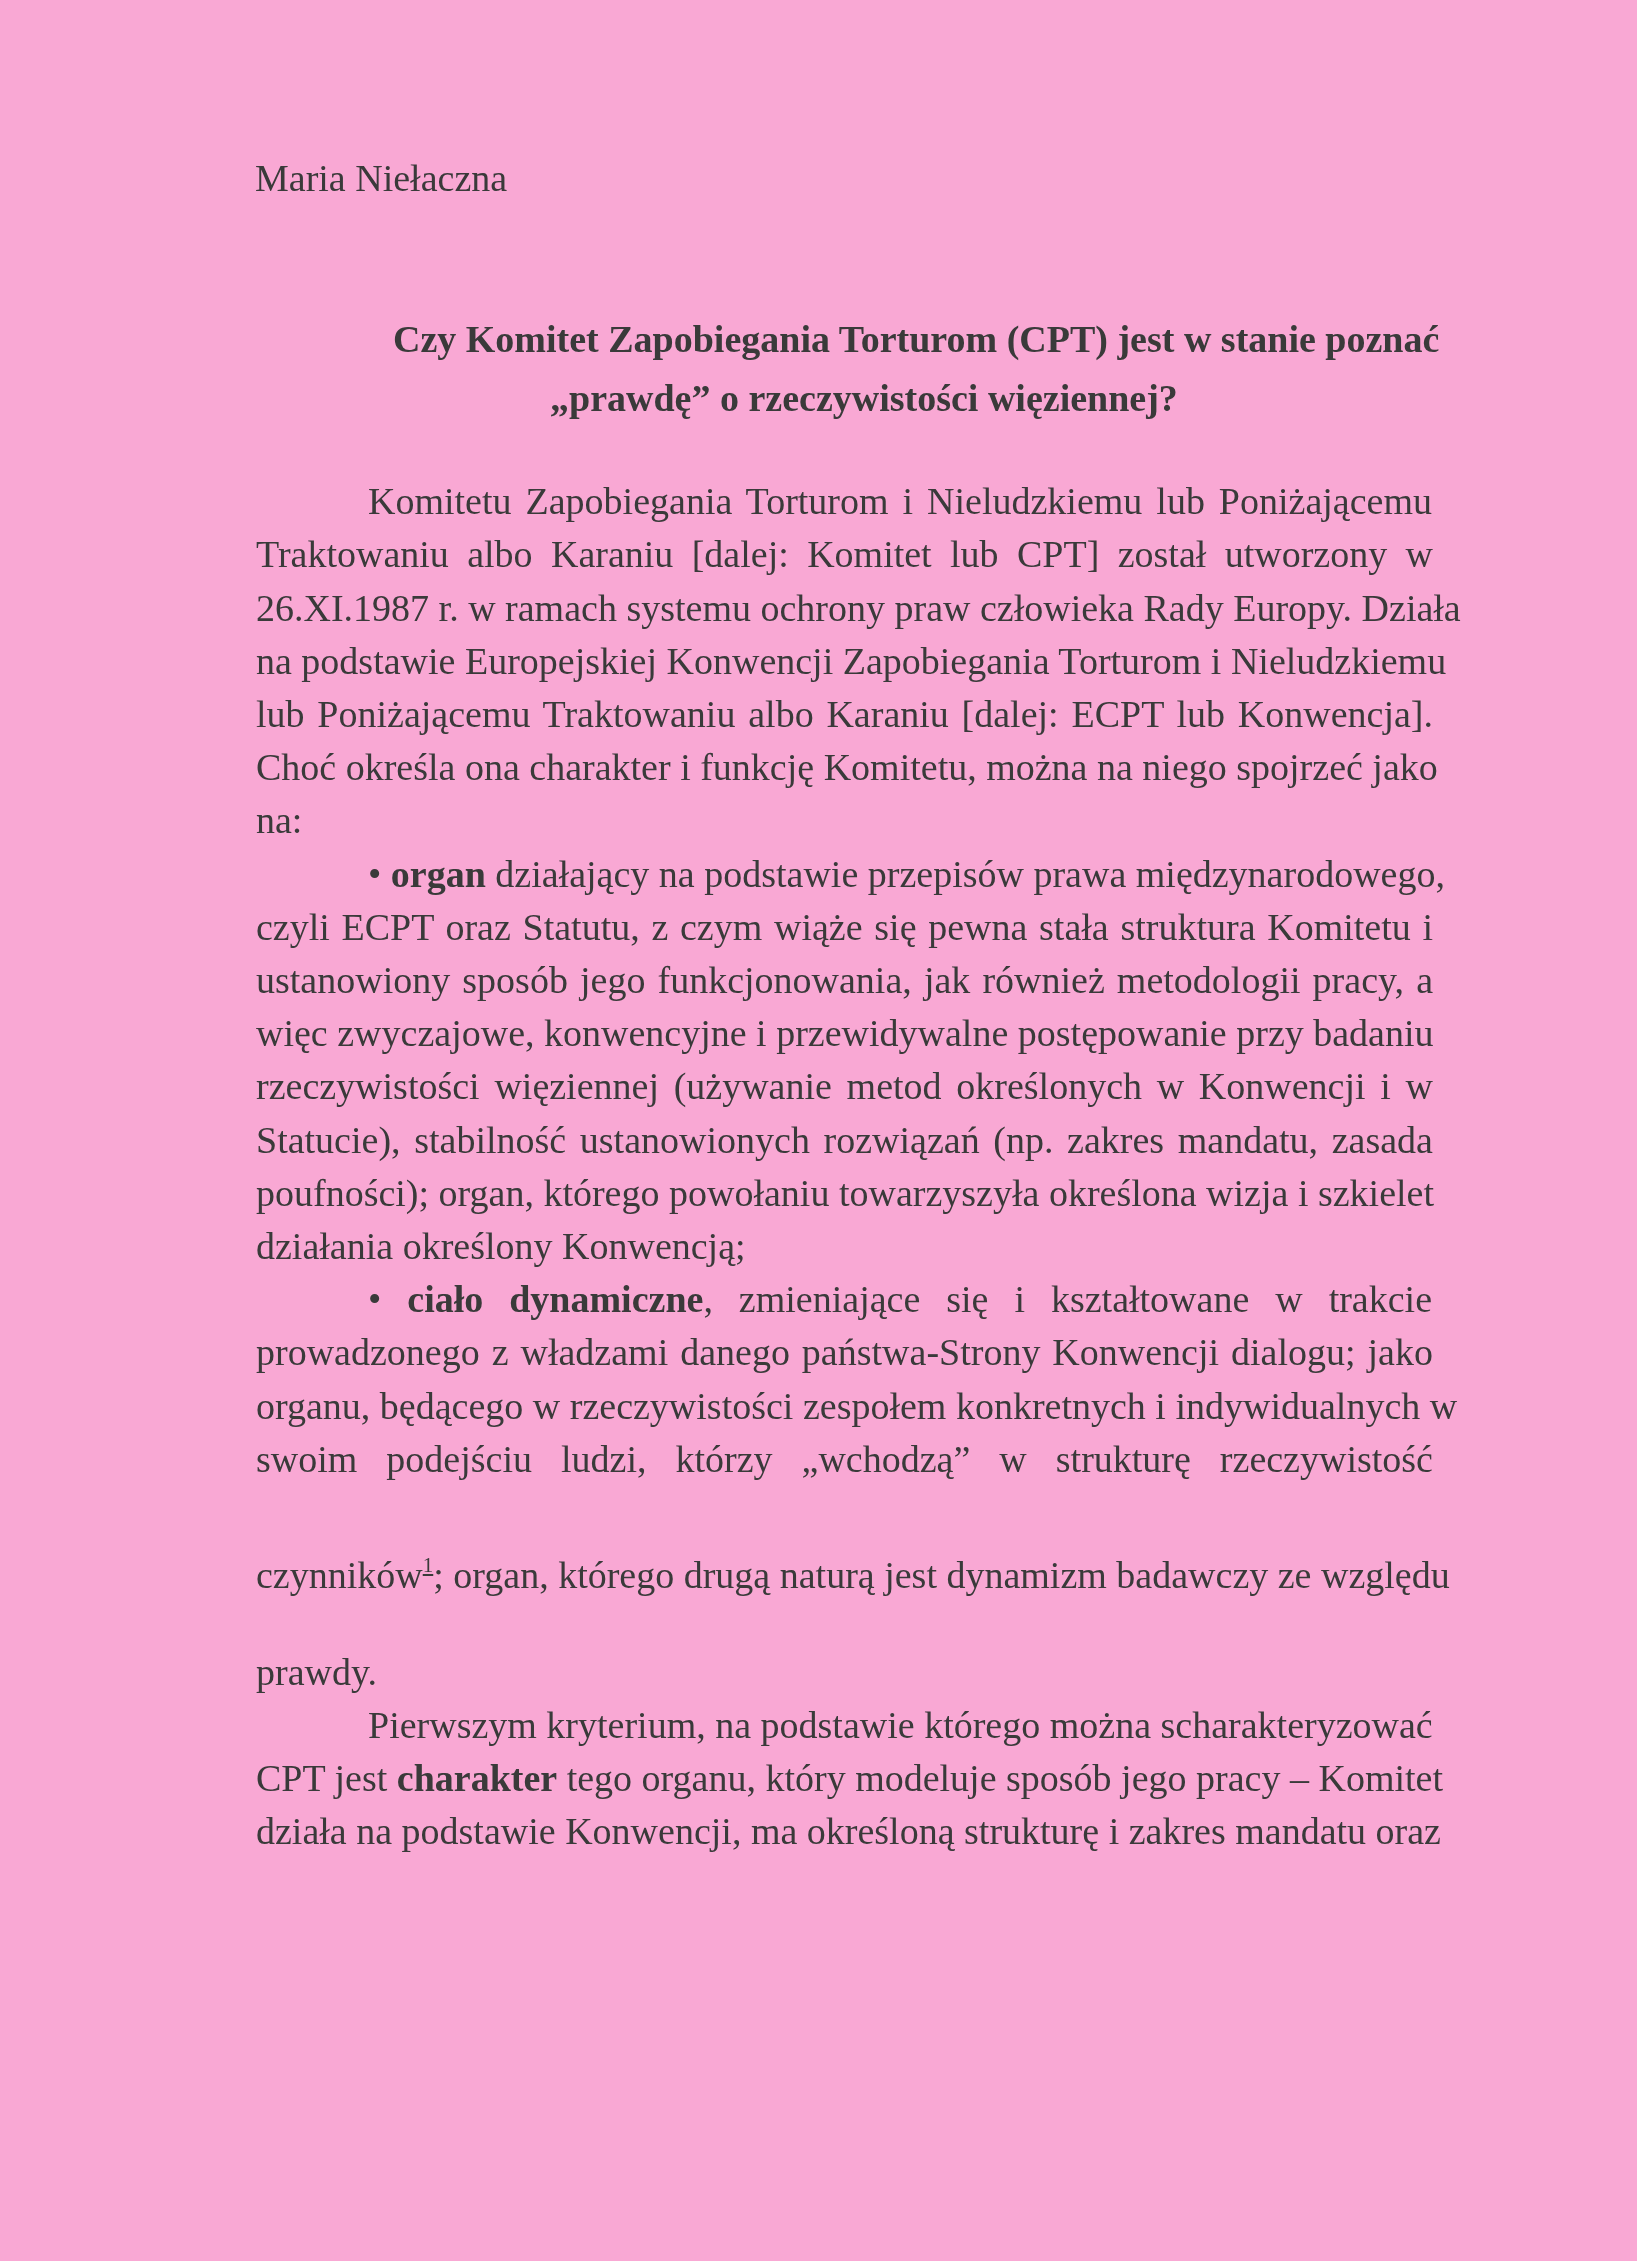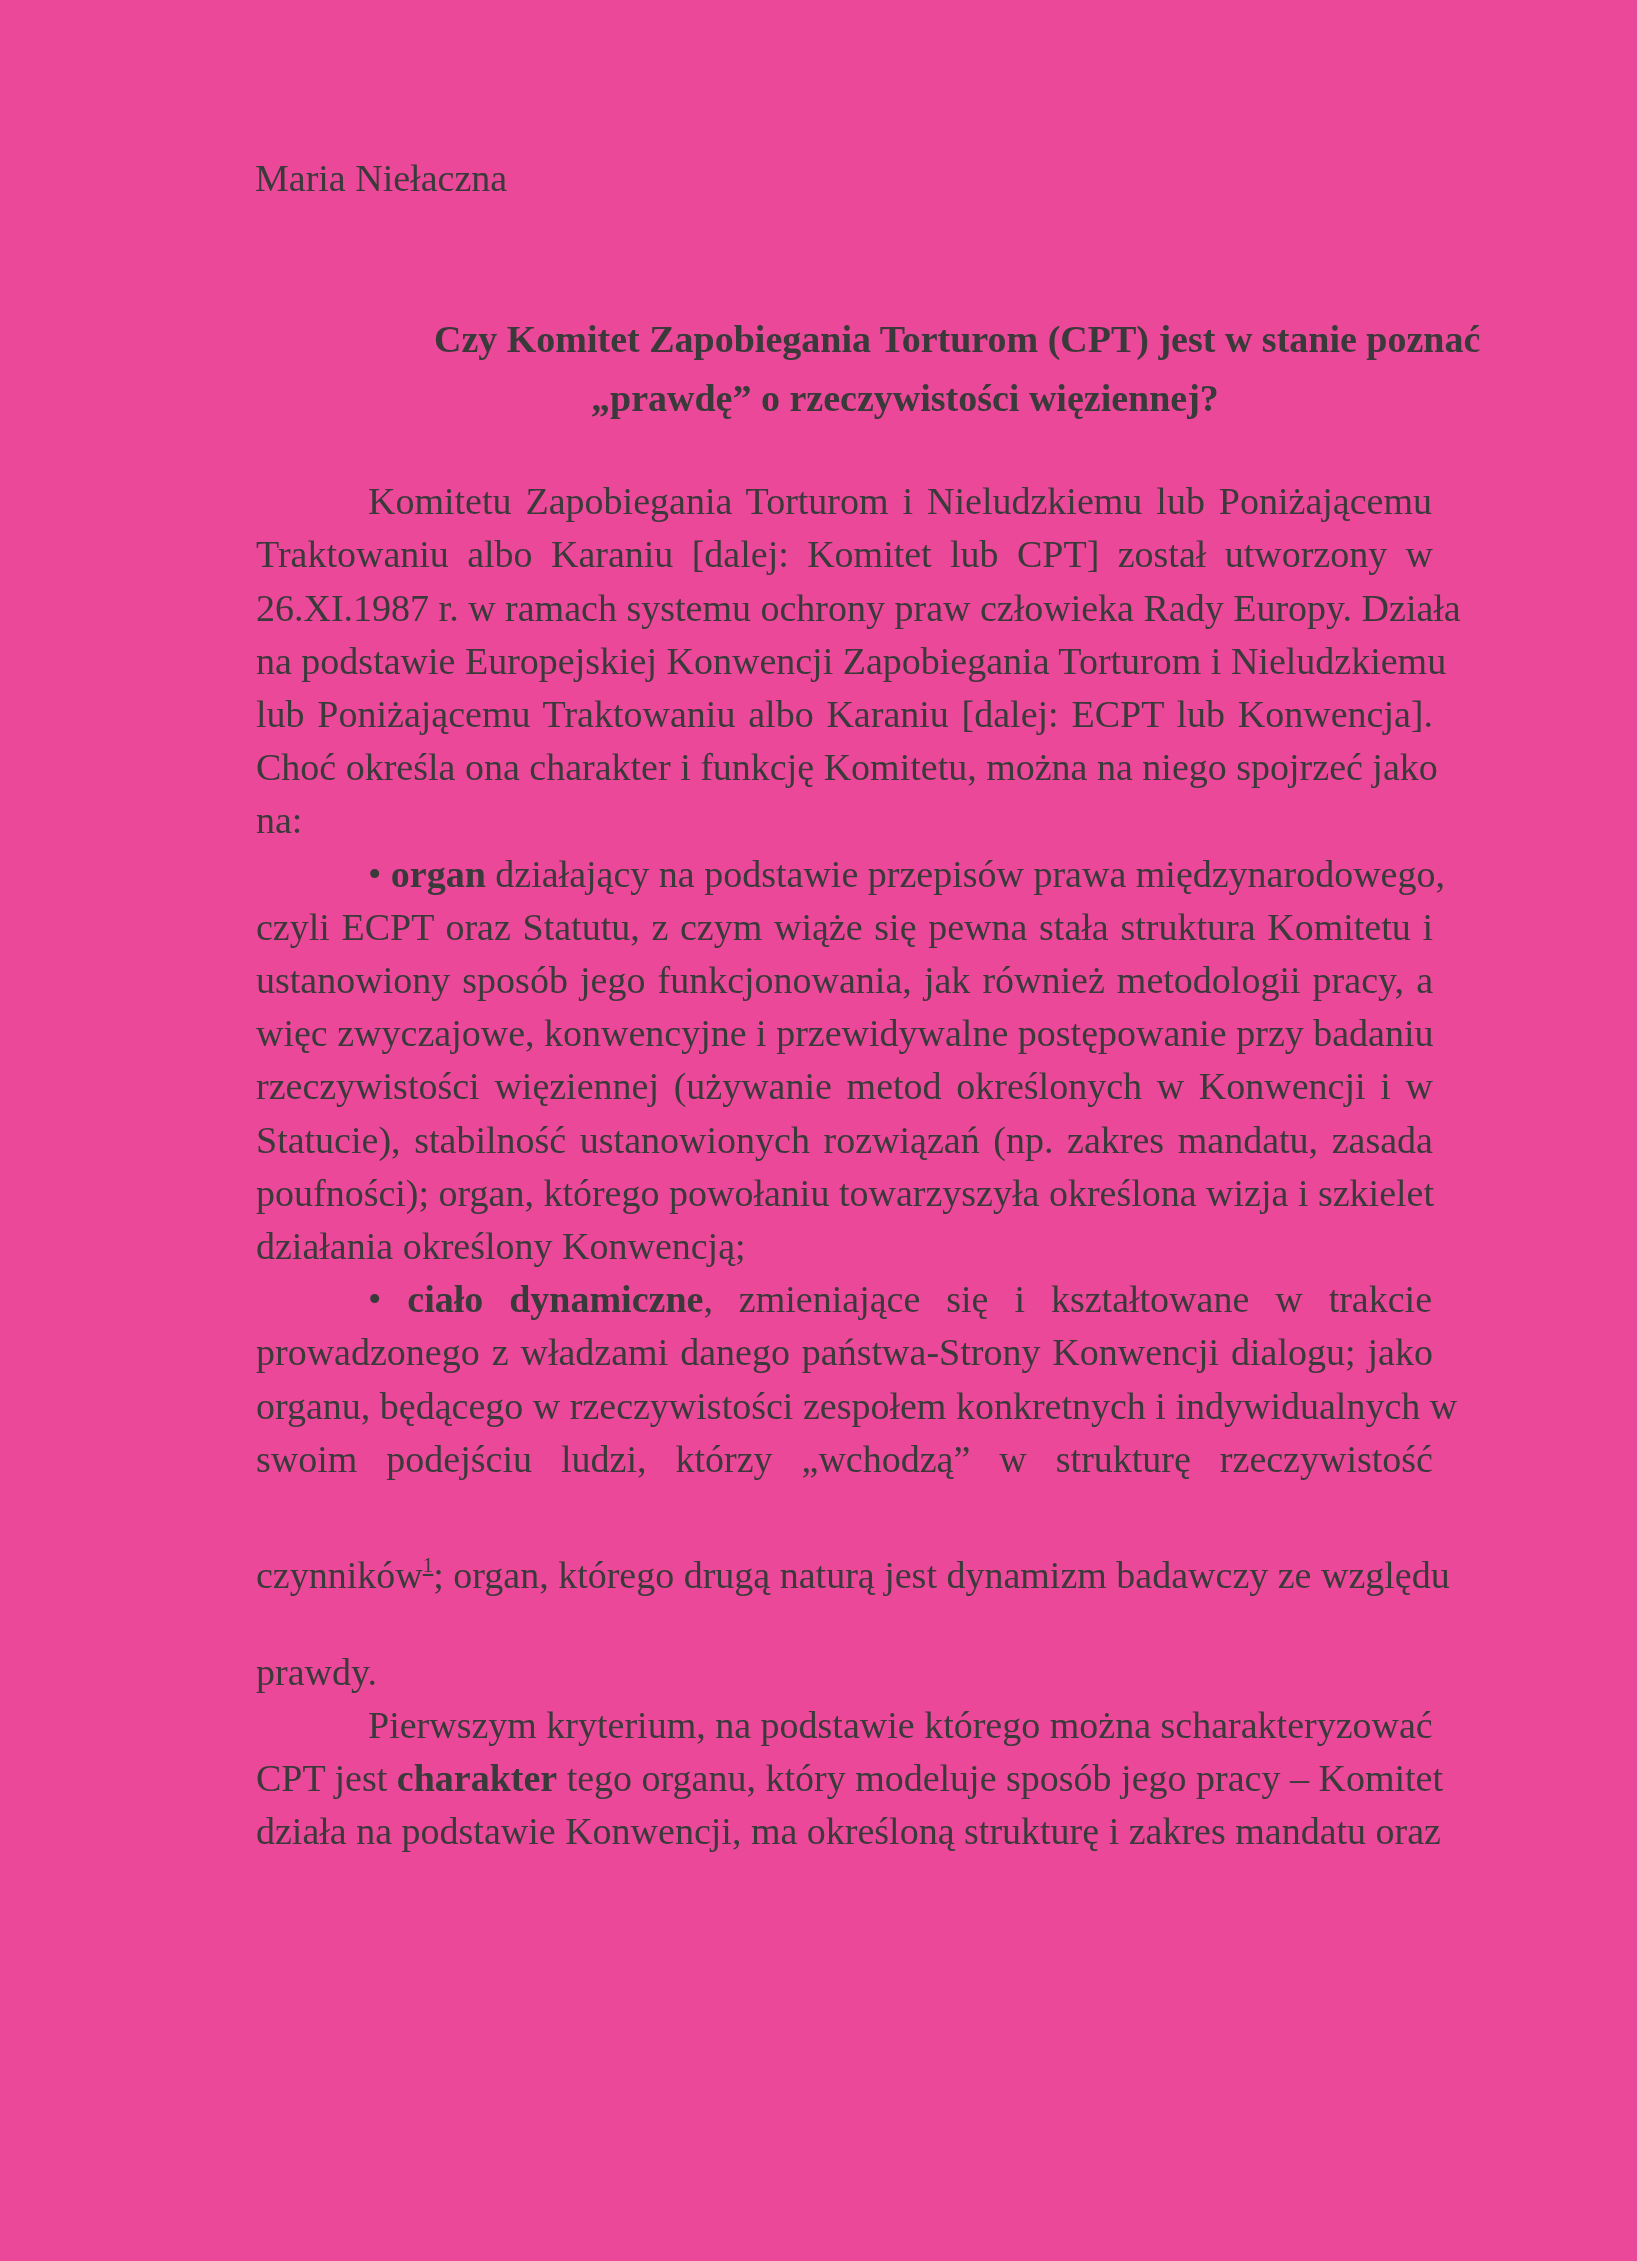--- a/index.html
+++ b/index.html
@@ -4,38 +4,37 @@
 <style>
   html, body { margin: 0; padding: 0; background: #ffffff; }
   body {
     width: 1637px;
     height: 2261px;
     position: relative;
     overflow: hidden;
     font-family: "Liberation Serif", "DejaVu Serif", serif;
     color: #3a3a3a;
   }
-  .page { position: absolute; left: 0; top: 0; width: 1637px; height: 2261px; background: #ec4899; font-family: Liberation Serif, serif; }
+  .page { position: absolute; left: 0; top: 0; width: 1637px; height: 2261px; background: #f9a8d4; font-family: Liberation Serif, serif; }
   .author {
     position: absolute;
     left: 255px;
     top: 154px;
     font-size: 38px;
     line-height: 49px;
     white-space: nowrap;
   }
   .title {
     position: absolute;
     left: 343px;
     width: 954px;
     font-weight: bold;
     font-size: 38px;
     line-height: 49px;
     white-space: nowrap;
-    margin-left: 41px;
   }
   .title.t1 { top: 315px; left: 393px; }
   .title.t2 { top: 374px; left: 550px; }
 
   .line {
     position: absolute;
     left: 256px;
     width: 1177px;
     font-size: 38px;
     line-height: 49px;

